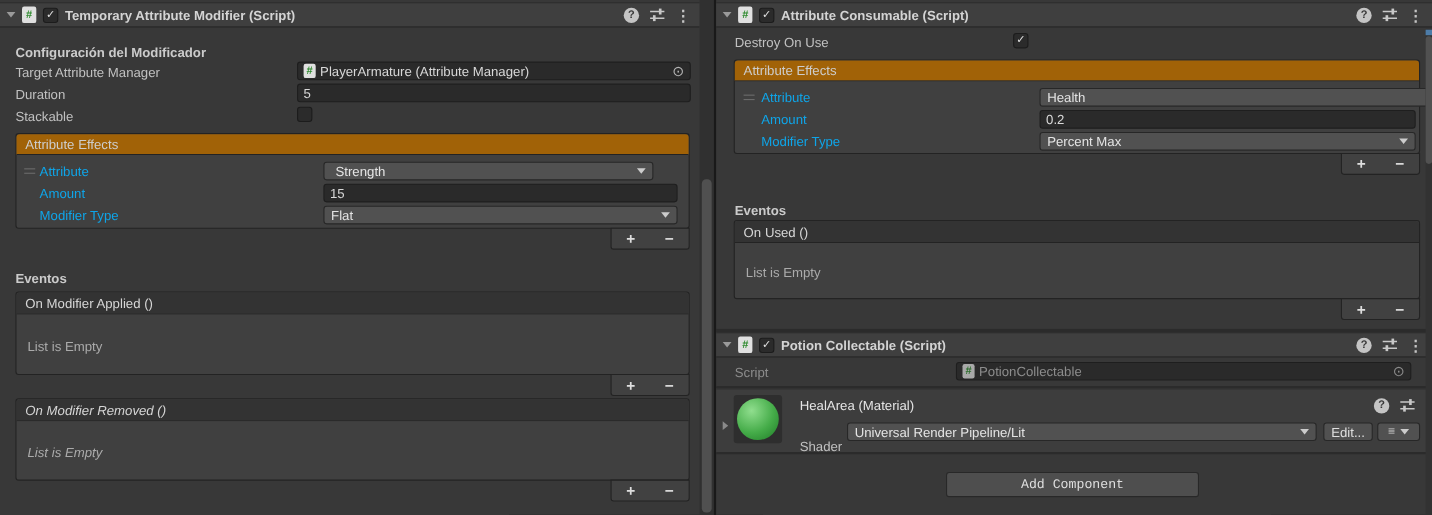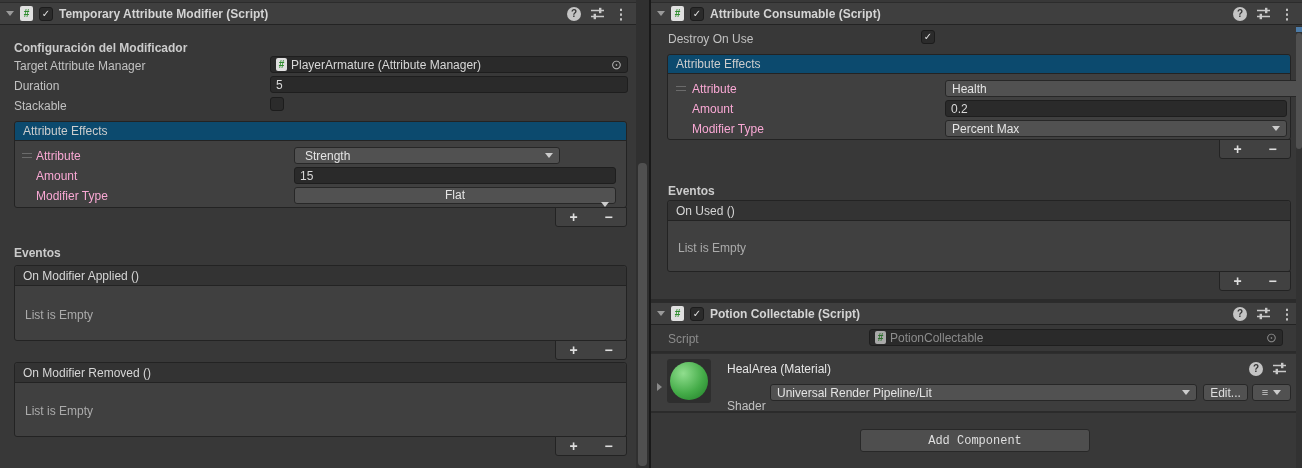--- a/index.html
+++ b/index.html
@@ -26,24 +26,24 @@
   .dim { color:#8C8C8C; }
   .field { position:absolute; height:17px; background:#2A2A2A; border:1px solid #1E1E1E; border-radius:3px;
            color:#D8D8D8; display:flex; align-items:center; padding:0 5px; }
   .drop { position:absolute; height:17px; background:#515151; border:1px solid #272727; border-radius:3px;
           color:#E4E4E4; display:flex; align-items:center; padding:0 6px; }
   .darr { margin-left:auto; width:0; height:0; border-left:4px solid transparent; border-right:4px solid transparent; border-top:5px solid #CCCCCC; flex:none; }
   .obj { gap:4px; }
   .objtxt { white-space:nowrap; overflow:hidden; }
   .picker { margin-left:auto; color:#B5B5B5; font-size:13px; line-height:1; }
   .box { position:absolute; background:#404040; border:1px solid #232323; border-radius:3px; }
-  .bhead { height:19px; background:#0c4a6e; border-bottom:1px solid #232323; border-radius:3px 3px 0 0;
+  .bhead { height:19px; background:#a16207; border-bottom:1px solid #232323; border-radius:3px 3px 0 0;
            display:flex; align-items:center; padding:0 8px; color:#CDCDCD; }
   .evt .bhead { background:#333333; color:#D6D6D6; height:20px; }
-  .blbl { position:absolute; color:#f9a8d4; white-space:nowrap; }
+  .blbl { position:absolute; color:#0ea5e9; white-space:nowrap; }
   .empty { color:#ABABAB; }
   .drag { position:absolute; width:10px; height:5px; border-top:1px solid #6B6B6B; border-bottom:1px solid #6B6B6B; }
   .lfoot { position:absolute; width:72px; height:20px; background:#414141; border:1px solid #232323;
            border-radius:0 0 3px 3px; display:flex; align-items:center; }
   .pm { flex:1; text-align:center; color:#DEDEDE; font-size:14px; font-weight:bold; line-height:1; }
   .btn { position:absolute; background:#4E4E4E; border:1px solid #282828; border-radius:3px; color:#DFDFDF;
          display:flex; align-items:center; justify-content:center; }
   .sbtn { background:#515151; border:1px solid #272727; }
   .sep { position:absolute; background:#2B2B2B; }
   .track { position:absolute; background:#303030; }
@@ -97,51 +97,51 @@
     <span>5</span>
   </div>
 
   <div class="lbl" style="left:14px;top:99px;">Stackable</div>
   <div class="cbx" style="position:absolute;left:270px;top:97px;"></div>
 
   <div class="box" style="left:14px;top:121px;width:613px;height:87px;">
     <div class="bhead">Attribute Effects</div>
     <div class="drag" style="left:7px;top:31px;"></div>
     <div class="blbl" style="left:21px;top:27px;">Attribute</div>
-    <div class="drop" style="left:279px;top:25px;width:266px;padding-left:10px;">
+    <div class="drop" style="left:279px;top:25px;width:300px;padding-left:10px;">
       <span>Strength</span>
       <span class="darr"></span>
     </div>
     <div class="blbl" style="left:21px;top:47px;">Amount</div>
     <div class="field" style="left:279px;top:45px;width:322px;">
       <span>15</span>
     </div>
     <div class="blbl" style="left:21px;top:67px;">Modifier Type</div>
-    <div class="drop" style="left:279px;top:65px;width:322px;flex-direction:column;">
+    <div class="drop" style="left:279px;top:65px;width:322px;">
       <span>Flat</span>
       <span class="darr"></span>
     </div>
   </div>
   <div class="lfoot" style="left:555px;top:207px;">
     <span class="pm">+</span>
     <span class="pm">−</span>
   </div>
 
   <div class="lbl bold" style="left:14px;top:246px;">Eventos</div>
 
   <div class="box evt" style="left:14px;top:265px;width:613px;height:76px;">
     <div class="bhead">On Modifier Applied ()</div>
     <div class="blbl empty" style="left:10px;top:42px;">List is Empty</div>
   </div>
   <div class="lfoot" style="left:555px;top:340px;">
     <span class="pm">+</span>
     <span class="pm">−</span>
   </div>
 
-  <div class="box evt" style="left:14px;top:362px;width:613px;height:75px;">
+  <div class="box evt" style="left:14px;top:362px;width:613px;height:75px;font-style:italic;">
     <div class="bhead">On Modifier Removed ()</div>
     <div class="blbl empty" style="left:10px;top:41px;">List is Empty</div>
   </div>
   <div class="lfoot" style="left:555px;top:436px;">
     <span class="pm">+</span>
     <span class="pm">−</span>
   </div>
 
   <div class="track" style="left:636px;top:0;width:13px;height:468px;"></div>
   <div class="thumbbar" style="left:638px;top:163px;width:9px;height:303px;"></div>

